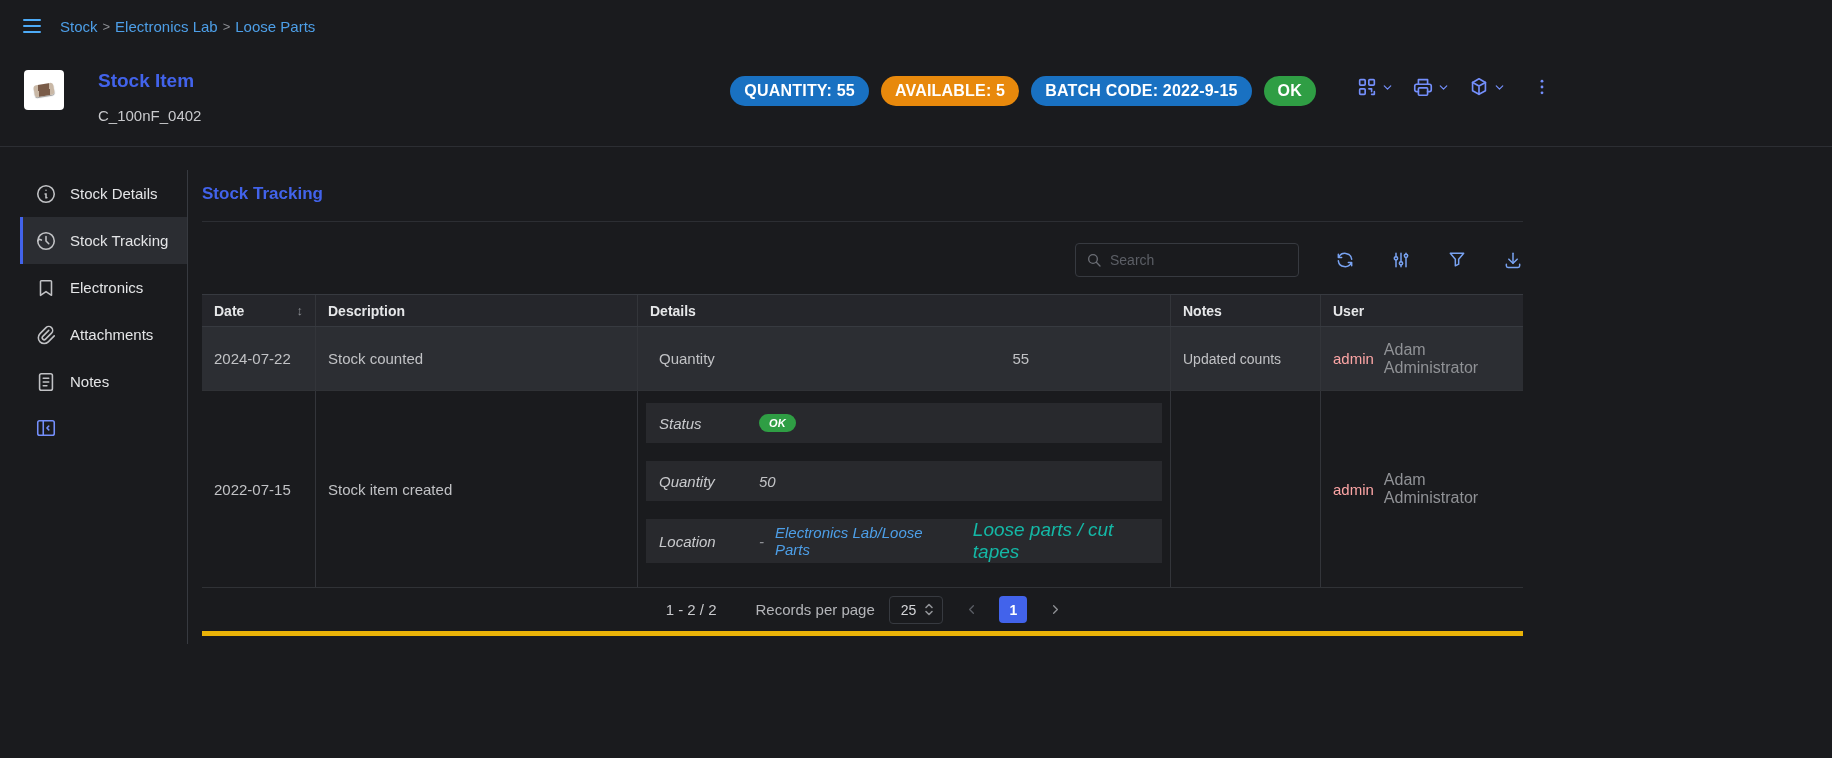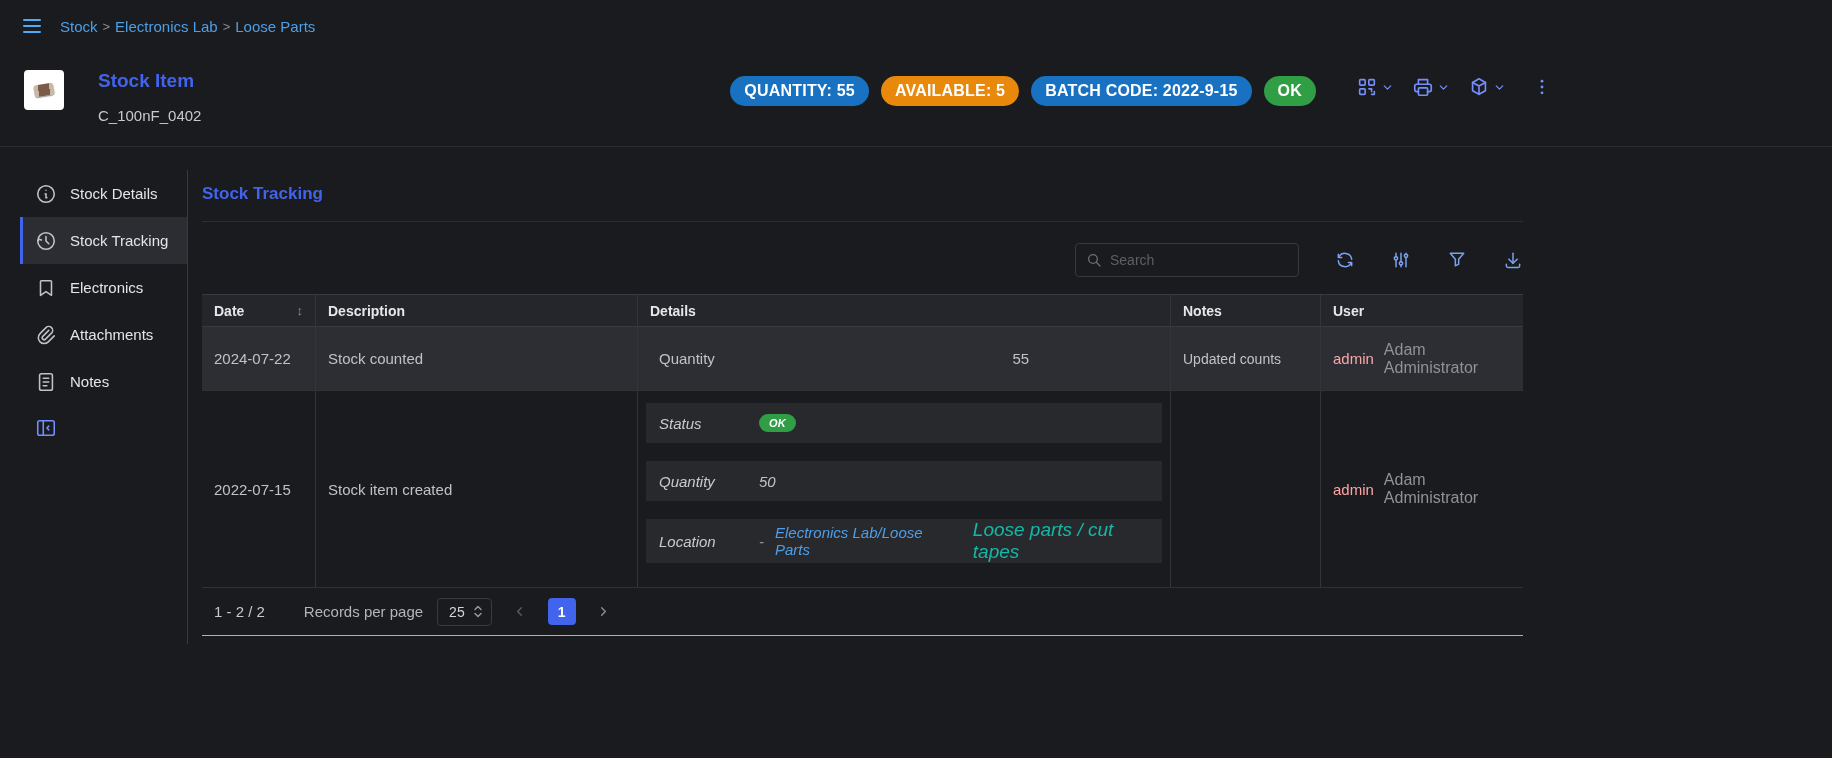--- a/index.html
+++ b/index.html
@@ -82,21 +82,21 @@
   .sub-key { width:100px; flex:none; color:#c8c9cc; }
   .ok-chip { background:#2f9e44; color:#fff; font-weight:bold; font-size:11px; padding:3px 10px; border-radius:10px; letter-spacing:.3px; }
   .loc-dash { color:#8d8f94; margin-right:11px; }
   .loc-link { color:#4d9fe8; cursor:pointer; text-decoration:none; }
   .loc-desc { font-size:19px; color:#14b8a6; margin-left:14px; }
 
   .uname { font-size:15px; color:#fca5a5; }
   .ufull { font-size:16px; color:#909296; margin-left:10px; }
 
   
-  .t-footer { display:flex; align-items:center; justify-content:flex-start; height:48px; border-bottom:1px solid #eab308; padding:0 2px 0 12px;gap:39px; }
+  .t-footer { display:flex; align-items:center; justify-content:center; height:48px; border-bottom:5px solid #eab308; padding:0 2px 0 12px;gap:39px; }
   .range { font-size:15px; color:#c8c9cc; }
   .foot-right { display:flex; align-items:center; gap:14px; }
   .rpp-label { font-size:15px; color:#b4b5b9; }
   .rpp-select { display:flex; align-items:center; gap:8px; border:1px solid #373a40; border-radius:4px; padding:5px 8px 5px 11px; font-size:14px; color:#d4d5d8; cursor:pointer; }
   .pg { width:28px; height:27px; display:flex; align-items:center; justify-content:center; border-radius:4px; cursor:pointer; font-size:14px; }
   .pg.prev { color:#5c5f66; }
   .pg.next { color:#909296; }
   .pg.active { background:#4263eb; color:#fff; font-weight:bold; }
 </style>
 </head>

